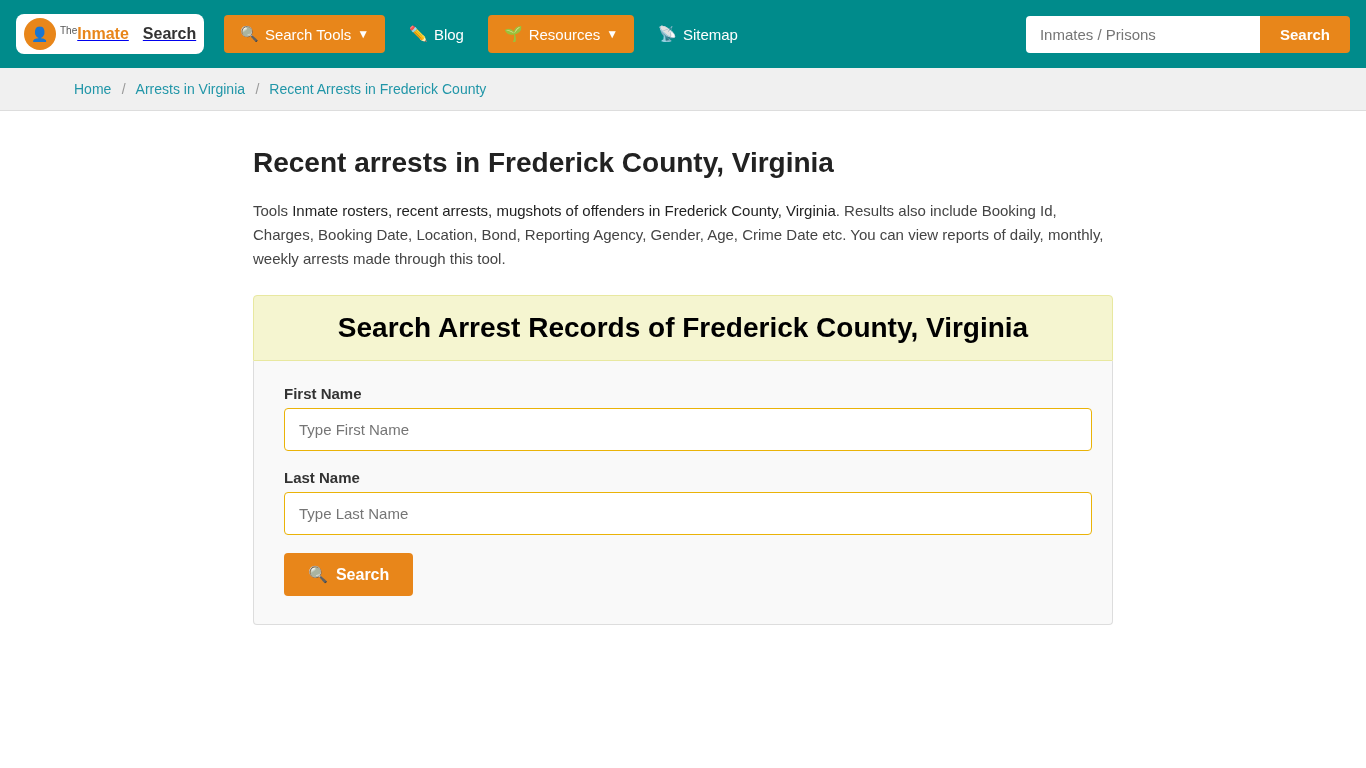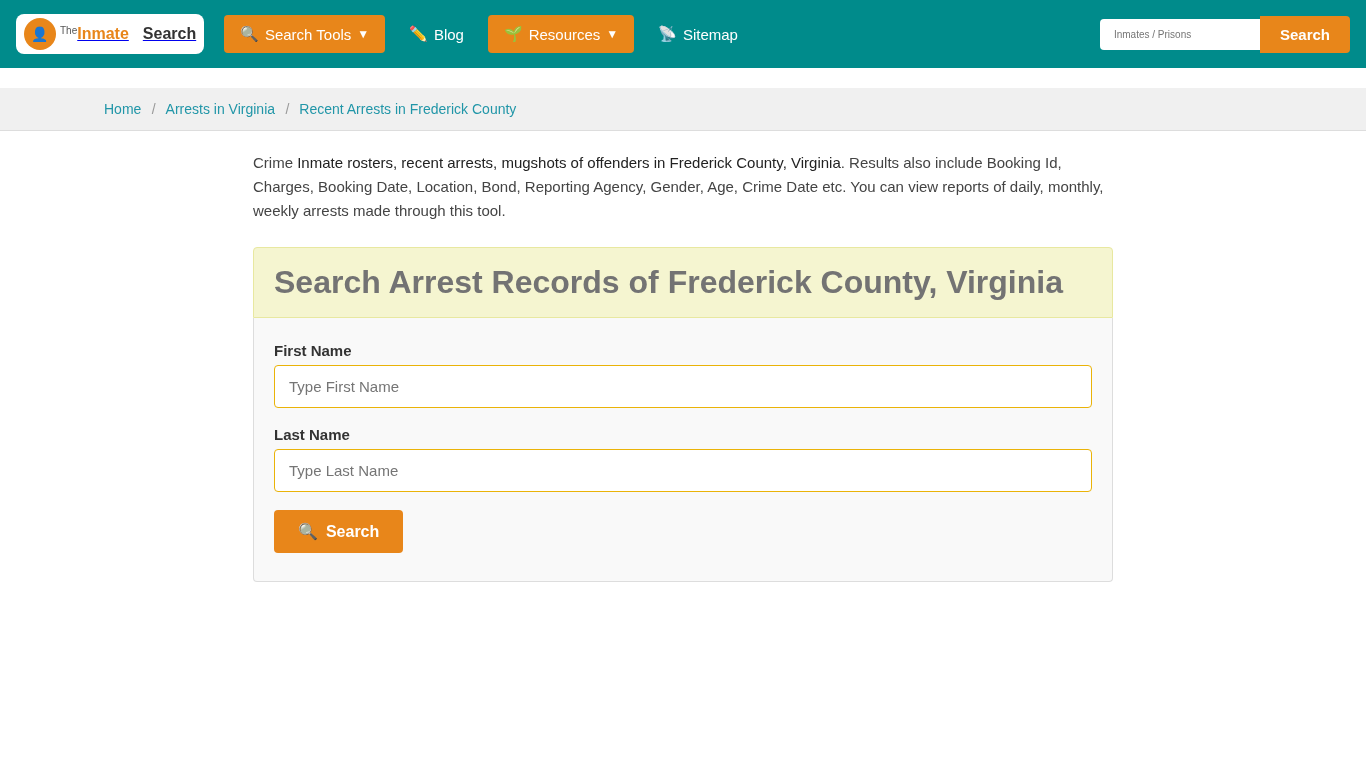--- a/index.html
+++ b/index.html
@@ -78,43 +78,43 @@
 
     .header-spacer { flex: 1; }
 
     .search-bar {
       display: flex;
       align-items: center;
       gap: 0;
     }
     .search-input-header {
       padding: 10px 14px;
-      font-size: 10px;
+      font-size: 15px;
       border: none;
       border-radius: 4px 0 0 4px;
       outline: none;
-      width: 160px;
+      width: 234px;
     }
     .search-btn-header {
       background: #e8861a;
       color: #fff;
       border: none;
       border-radius: 0 4px 4px 0;
       padding: 10px 20px;
       font-size: 15px;
       cursor: pointer;
       font-weight: bold;
     }
 
     
     .breadcrumb-bar {
       background: #f0f0f0;
-      padding: 12px 104px;
+      padding: 12px 74px;
       border-bottom: 1px solid #ddd;
-      margin-top: 20px;
+      margin-top: 0;
     }
     .breadcrumb-bar a {
       color: #2196a8;
       text-decoration: none;
       font-size: 14px;
     }
     .breadcrumb-bar span {
       color: #999;
       margin: 0 6px;
       font-size: 14px;
@@ -143,30 +143,31 @@
     .description strong { font-weight: normal; color: #222; }
 
     
     .search-section-title {
       background: #f5f5d0;
       border: 1px solid #e8e8a0;
       padding: 16px 20px;
       border-radius: 4px 4px 0 0;
     }
     .search-section-title h2 {
-      font-size: 32px;
-      font-weight: bold;
-      color: #737373;
+      font-size: 28px;
+      font-weight: bold;
+      color: #000000;
+      text-align: center;
     }
 
     .search-form-box {
       background: #f9f9f9;
       border: 1px solid #ddd;
       border-top: none;
-      padding: 24px 20px 28px 20px;
+      padding: 24px 20px 28px 30px;
       border-radius: 0 0 4px 4px;
     }
 
     .form-group {
       margin-bottom: 18px;
     }
     .form-group label {
       display: block;
       font-size: 15px;
       font-weight: bold;
@@ -251,23 +252,24 @@
 
 <div class="breadcrumb-bar">
   <a href="#">Home</a>
   <span> / </span>
   <a href="#">Arrests in Virginia</a>
   <span> / </span>
   <a href="#">Recent Arrests in Frederick County</a>
 </div>
 
 <main>
+  <h1 class="page-title">Recent arrests in Frederick County, Virginia</h1>
 
   <p class="description">
-    <span>Crime </span><strong>Inmate rosters, recent arrests, mugshots of offenders in Frederick County, Virginia</strong><span>. Results also include Booking Id, Charges, Booking Date, Location, Bond, Reporting Agency, Gender, Age, Crime Date etc. You can view reports of daily, monthly, weekly arrests made through this tool.</span>
+    <span>Tools </span><strong>Inmate rosters, recent arrests, mugshots of offenders in Frederick County, Virginia</strong><span>. Results also include Booking Id, Charges, Booking Date, Location, Bond, Reporting Agency, Gender, Age, Crime Date etc. You can view reports of daily, monthly, weekly arrests made through this tool.</span>
   </p>
 
   <div class="search-section-title">
     <h2>Search Arrest Records of Frederick County, Virginia</h2>
   </div>
 
   <div class="search-form-box">
     <div class="form-group">
       <label>First Name</label>
       <input type="text" placeholder="Type First Name" style="">

